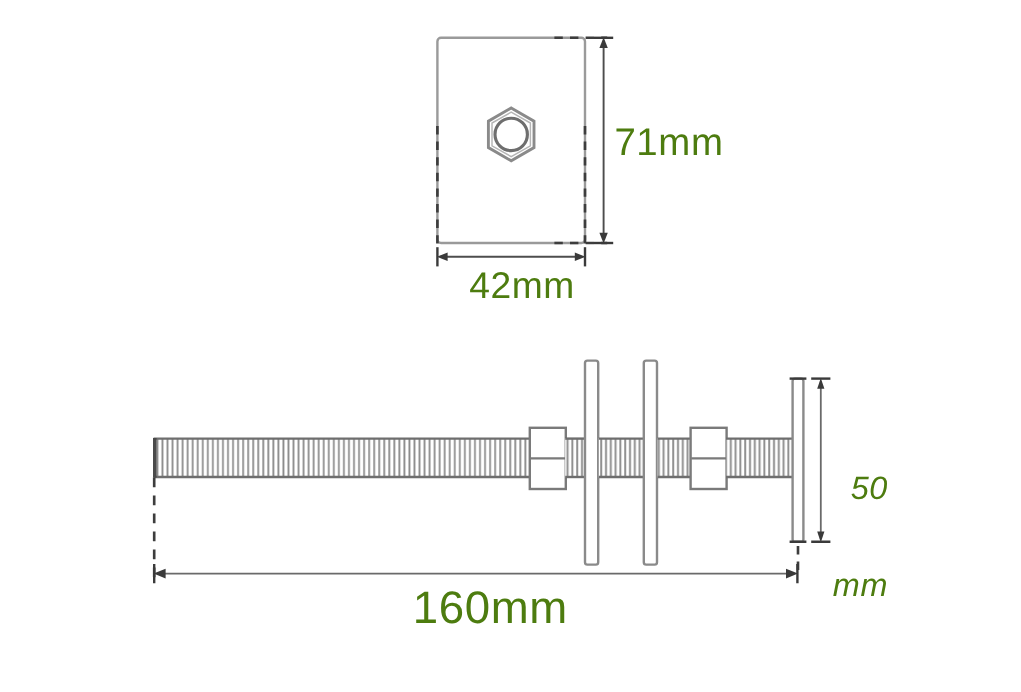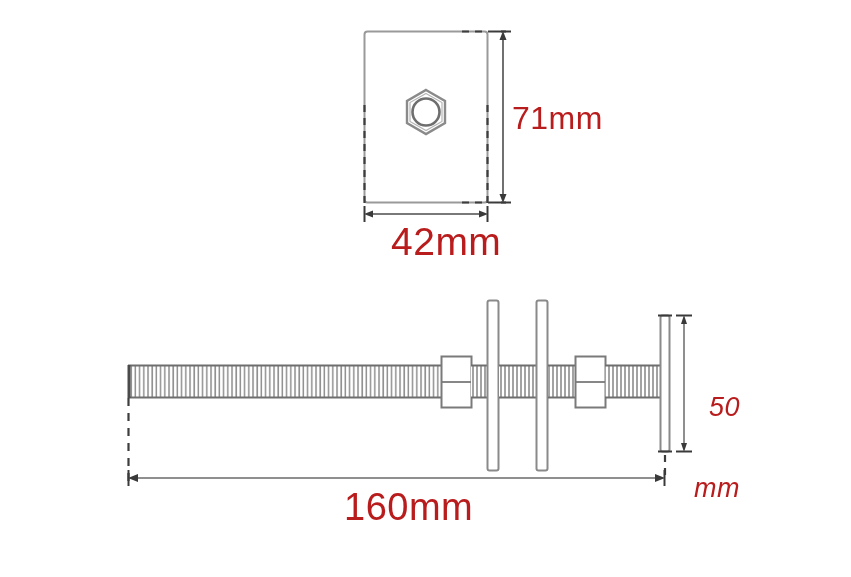--- a/index.html
+++ b/index.html
@@ -16,36 +16,36 @@
     font-family: "Liberation Sans", sans-serif;
   }
   #canvas svg {
     position: absolute;
     top: 0;
     left: 0;
     display: block;
   }
   .dim-label {
     position: absolute;
-    color: #b91c1c;
+    color: #4d7c0f;
     font-family: "Liberation Sans", sans-serif;
     font-weight: 400;
     letter-spacing: 0.5px;
     white-space: pre;
     line-height: 1.05;
   }
   #label-71 {
     left: 512px;
     top: 102px;
     font-size: 32px;
   }
   #label-42 {
     left: 391px;
     top: 222px;
-    font-size: 39px;
+    font-size: 31px;
   }
   #label-160 {
     left: 344px;
     top: 488px;
     font-size: 38px;
   }
   #label-50 {
     left: 694px;
     top: 340px;
     font-size: 27px;

